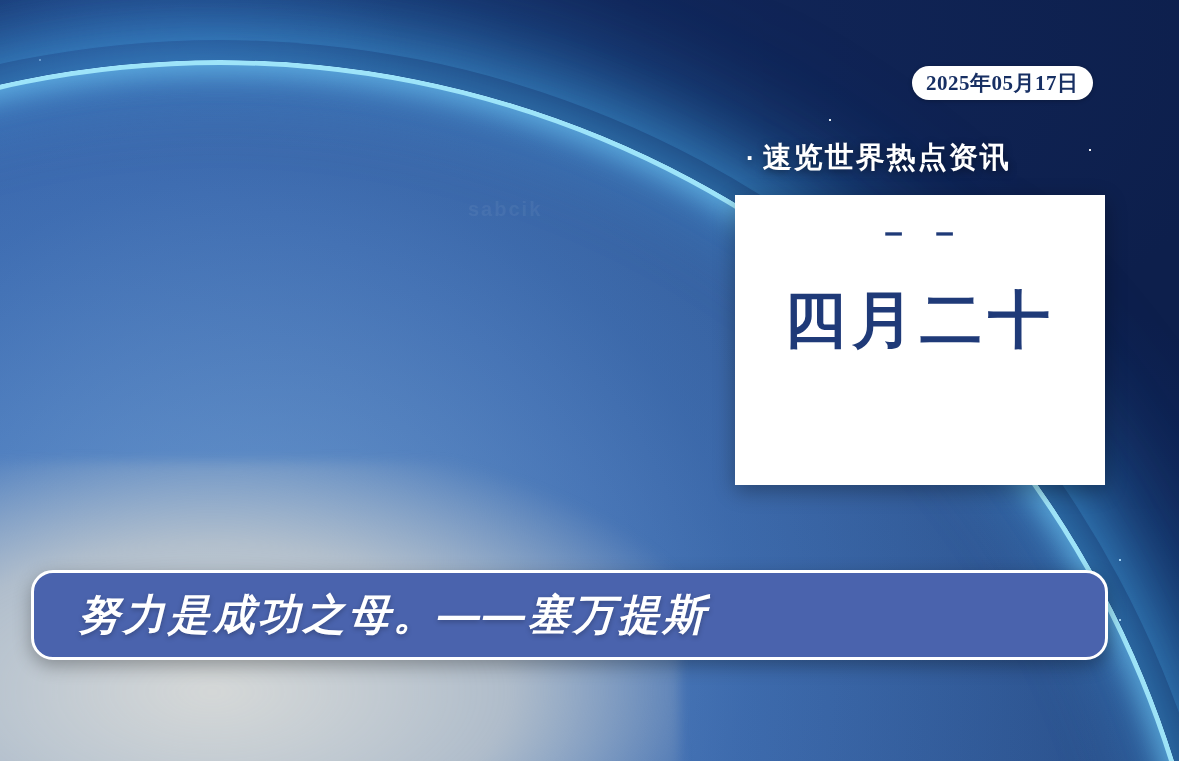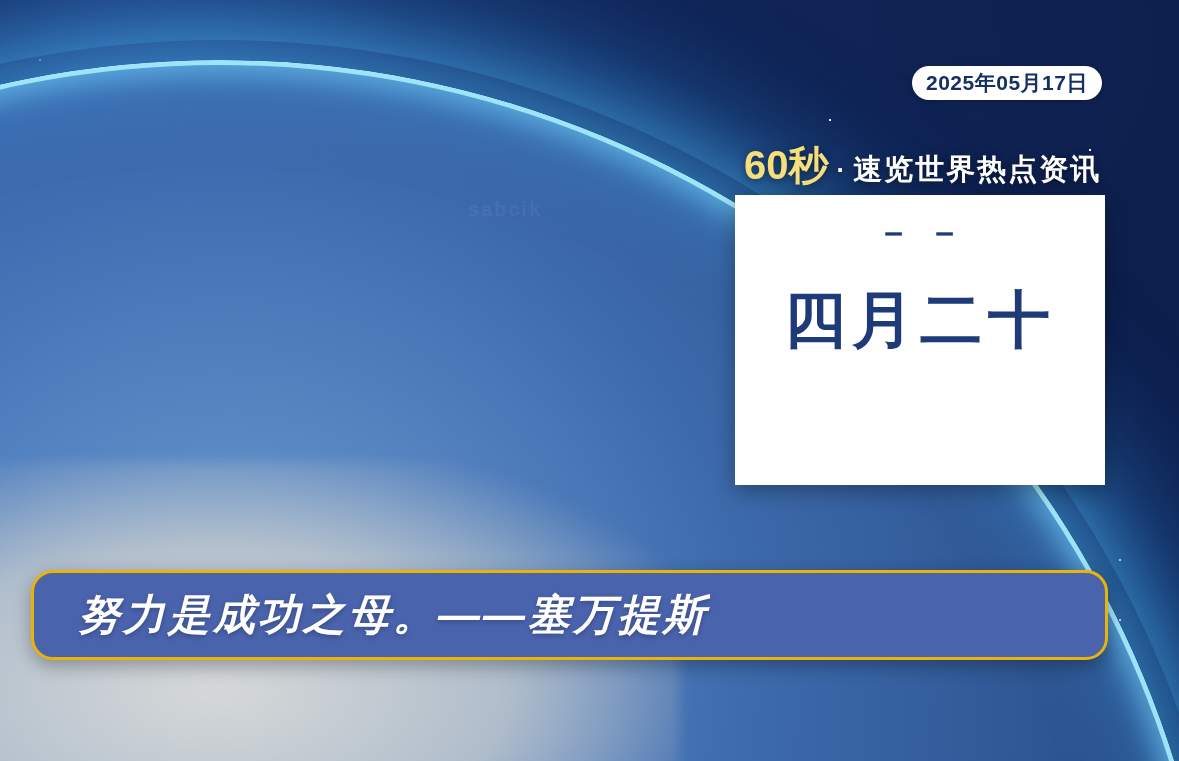--- a/index.html
+++ b/index.html
@@ -135,20 +135,21 @@
 
   
   .date-badge {
     position:absolute; left:912px; top:66px;
     height:34px; padding:0 14px;
     background:#ffffff; border-radius:17px;
     display:flex; align-items:center; justify-content:center;
     color:#172f63; font-size:21px; font-weight:700; letter-spacing:.5px;
     box-shadow:0 1px 4px rgba(0,0,0,.25);
     white-space:nowrap;
+    font-family:Liberation Serif, serif;
   }
 
   .brand {
     position:absolute; left:52px; top:102px;
     width:420px;
     line-height:.93;
     font-weight:900;
     letter-spacing:6px;
     text-shadow:0 4px 14px rgba(0,0,0,.30);
   }
@@ -187,21 +188,21 @@
   }
   .lunar {
     font-size:62px; font-weight:700; letter-spacing:6px;
     margin-top:22px; white-space:nowrap;
   }
 
   .quote-bar {
     position:absolute; left:31px; top:570px;
     width:1077px; height:90px;
     background:#4A63AD;
-    border:3px solid #eab308;
+    border:3px solid #ffffff;
     border-radius:22px;
     display:flex; align-items:center;
     padding-left:44px;
     box-shadow:0 6px 18px rgba(0,0,0,.30);
   }
   .quote-text {
     color:#FFFFFF;
     font-size:42px;
     font-weight:900;
     font-style:italic;
@@ -250,21 +251,20 @@
   <div class="bl-haze"></div>
 
   <div class="watermark">sabcik</div>
 
   <div class="date-badge">
     <span>2025年05月17日</span>
   </div>
 
 
   <div class="tagline">
-    <span class="tag-sec">60秒</span>
     <span class="tag-dot">·</span>
     <span class="tag-txt">速览世界热点资讯</span>
   </div>
 
   <div class="card">
     <div class="issue">
       <span class="dash">－</span>
       <span class="dash">－</span>
     </div>
     <div class="lunar">四月二十</div>

